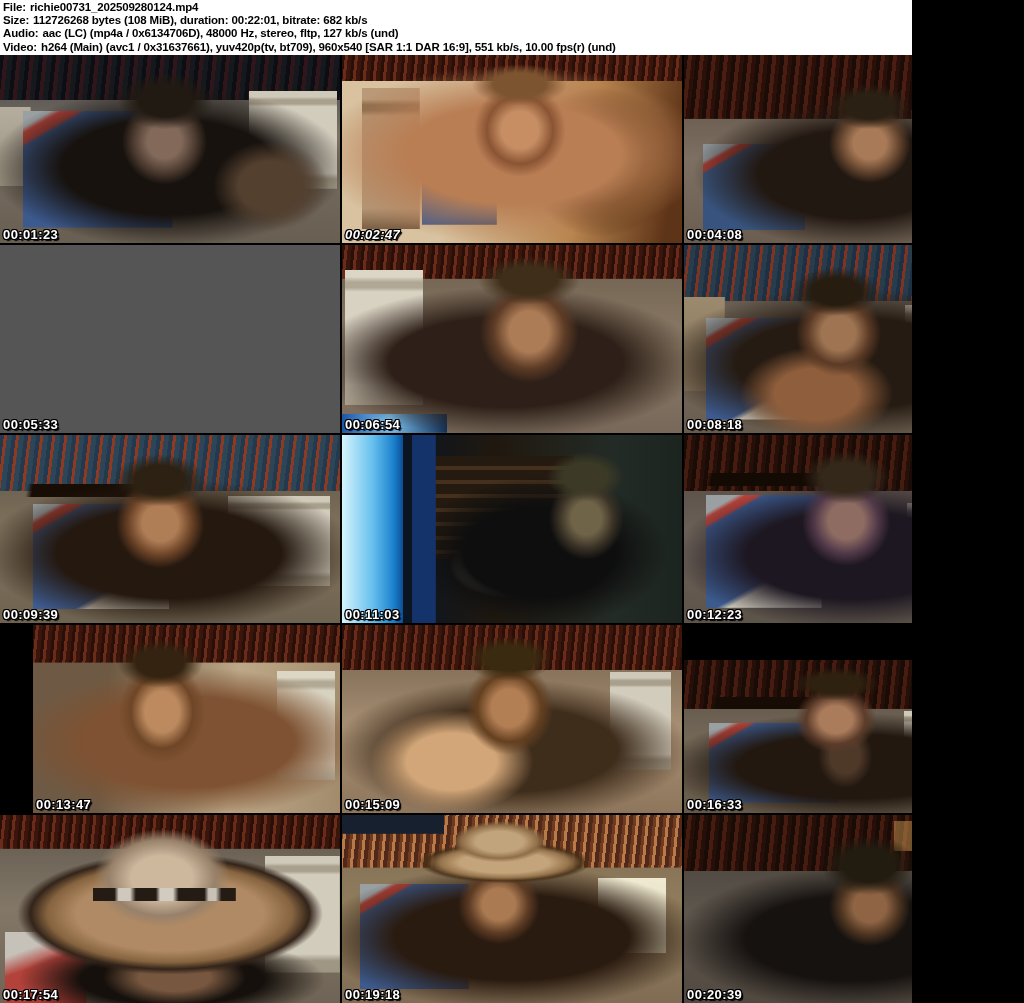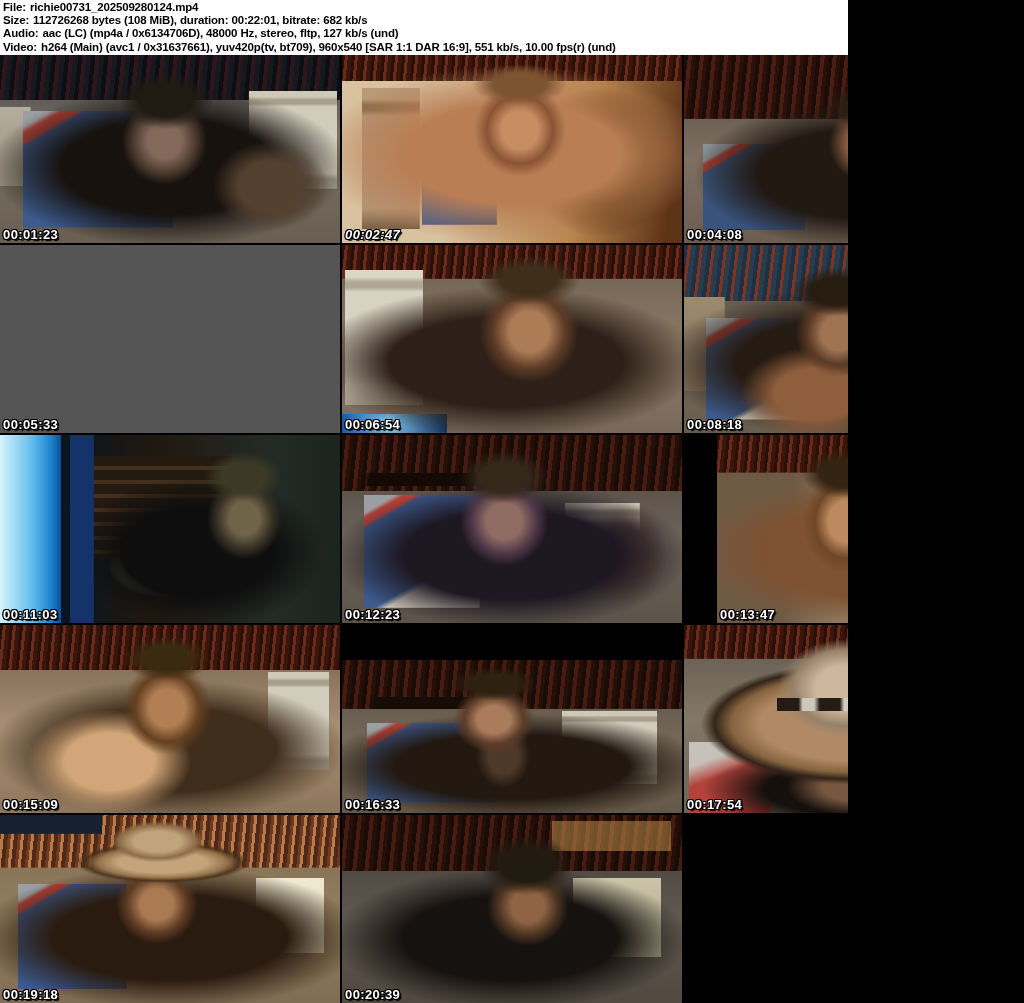--- a/index.html
+++ b/index.html
@@ -1,16 +1,16 @@
 <!DOCTYPE html>
 <html><head>
 <meta charset="utf-8">
 <style>
   html,body{margin:0;padding:0;background:#000;}
-  .sheet{position:relative;width:848px;height:1003px;background:#000;overflow:hidden;
+  .sheet{position:relative;width:912px;height:1003px;background:#000;overflow:hidden;
          font-family:"Liberation Sans",sans-serif;}
   
   .header{box-sizing:border-box;width:1024px;height:55px;background:#ffffff;
           padding:1px 0 0 3px;}
   .hline{font-weight:700;font-size:11.5px;line-height:13.2px;color:#000;
          letter-spacing:-0.15px;white-space:nowrap;}
   .hline .lbl{margin-right:4px;}
   
   .grid{display:grid;width:1024px;height:948px;
         grid-template-columns:340px 340px 1fr;
@@ -190,20 +190,23 @@
       </div>
     <div class="cell s4">
         <span class="ts">00:05:33</span>
       </div>
     <div class="cell s5">
         <span class="ts">00:06:54</span>
       </div>
     <div class="cell s6">
         <span class="ts">00:08:18</span>
       </div>
+    <div class="cell s7">
+        <span class="ts">00:09:39</span>
+      </div>
     <div class="cell s8">
         <span class="ts">00:11:03</span>
       </div>
     <div class="cell s9">
         <span class="ts">00:12:23</span>
       </div>
     <div class="cell s10">
         <span class="ts">00:13:47</span>
       </div>
     <div class="cell s11">

